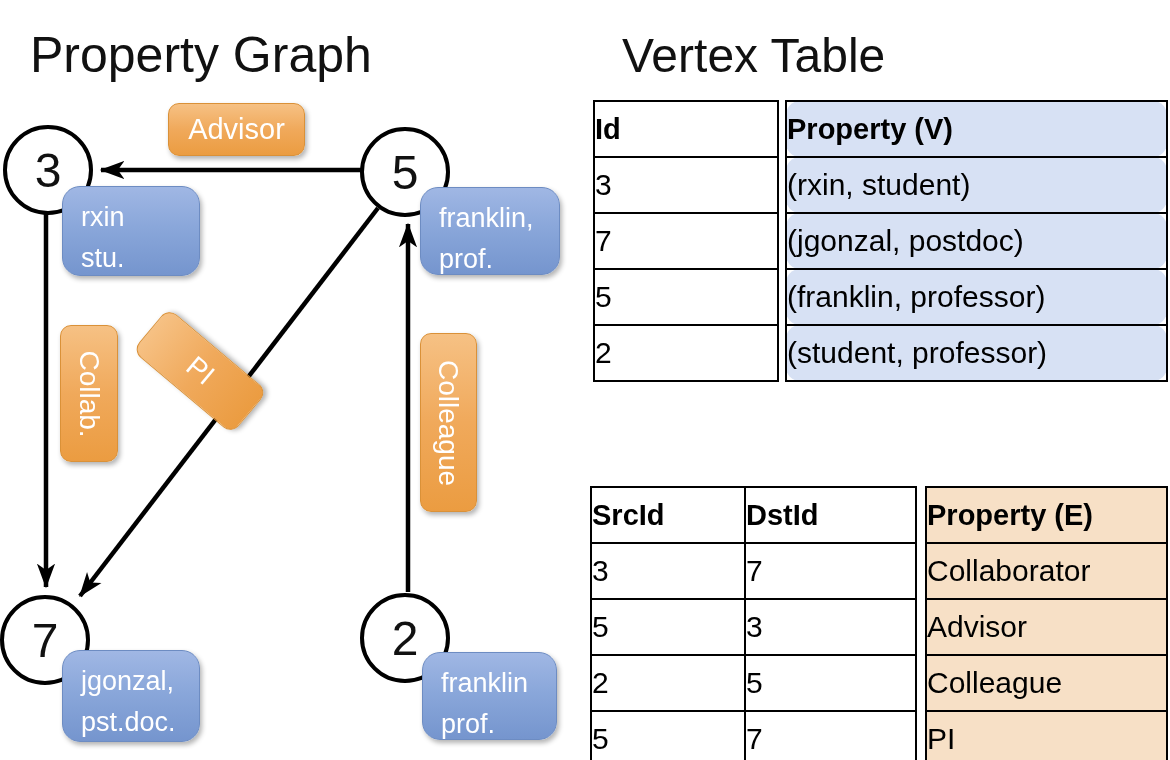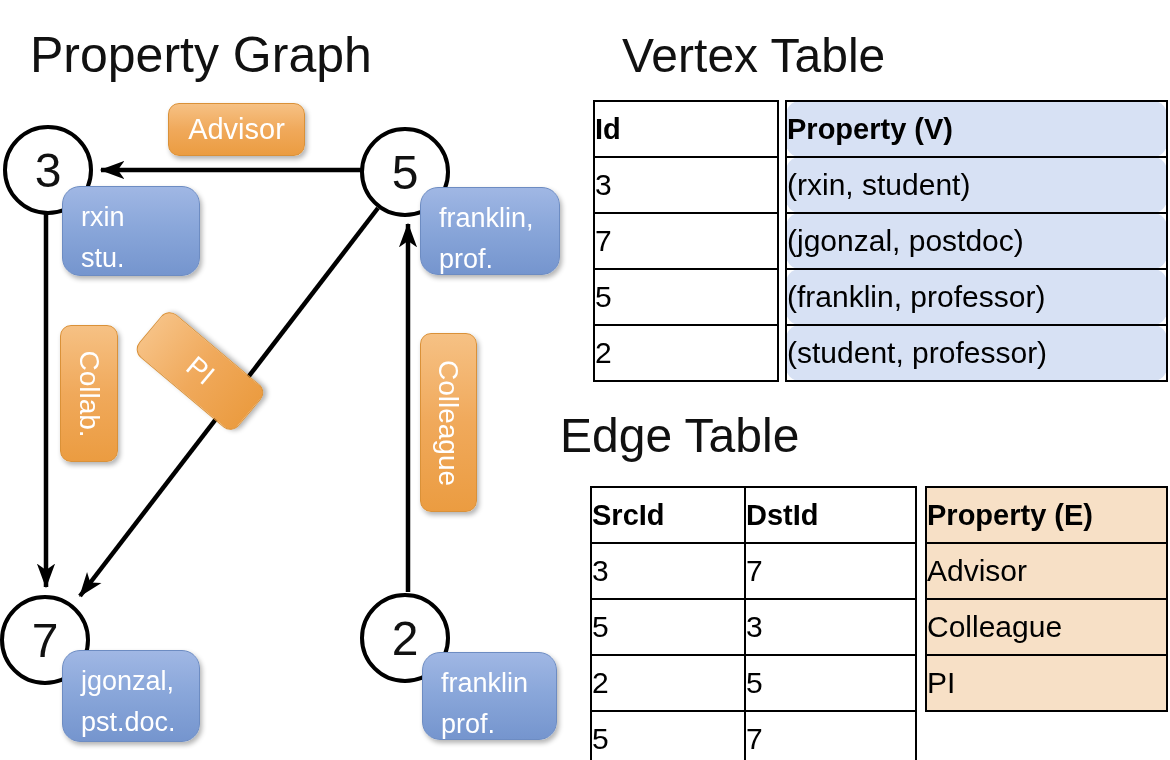--- a/index.html
+++ b/index.html
@@ -37,21 +37,20 @@
   .vprop{background:#d7e1f4;border-radius:14px;}
   .eprop{background:#f7e0c6;}
 </style>
 </head>
 <body>
 
 <div id="page">
 
   <div class="title" style="left:30px;top:18px;width:520px;font-size:50px;">Property Graph</div>
   <div class="title" style="left:622px;top:20px;width:570px;">Vertex Table</div>
-  <div class="title" style="left:560px;top:400px;width:570px;">Edge Table</div>
 
   <svg id="edges-svg">
     <defs>
       <marker id="arrow" markerUnits="userSpaceOnUse" markerWidth="26" markerHeight="22" viewBox="0 0 20 16" refX="18" refY="8" orient="auto">
         <path d="M0,1 L19,8 L0,15 L5,8 Z" fill="#000"></path>
       </marker>
     </defs>
     <line x1="362" y1="170" x2="101" y2="170" stroke="#000" stroke-width="4.5" marker-end="url(#arrow)"></line>
     <line x1="46" y1="214" x2="46" y2="587" stroke="#000" stroke-width="4.5" marker-end="url(#arrow)"></line>
     <line x1="378" y1="208" x2="80" y2="596" stroke="#000" stroke-width="4.5" marker-end="url(#arrow)"></line>
@@ -165,20 +164,23 @@
         </tr>
   </tbody>
     </table>
 
   <table style="left:925px;top:486px;width:243px;">
     <tbody>
         <tr>
       <td class="hdr eprop">Property (E)</td>
         </tr>
     <tr>
+      <td class="eprop">Collaborator</td>
+        </tr>
+    <tr>
       <td class="eprop">Advisor</td>
         </tr>
     <tr>
       <td class="eprop">Colleague</td>
         </tr>
     <tr>
       <td class="eprop">PI</td>
         </tr>
   </tbody>
     </table>

